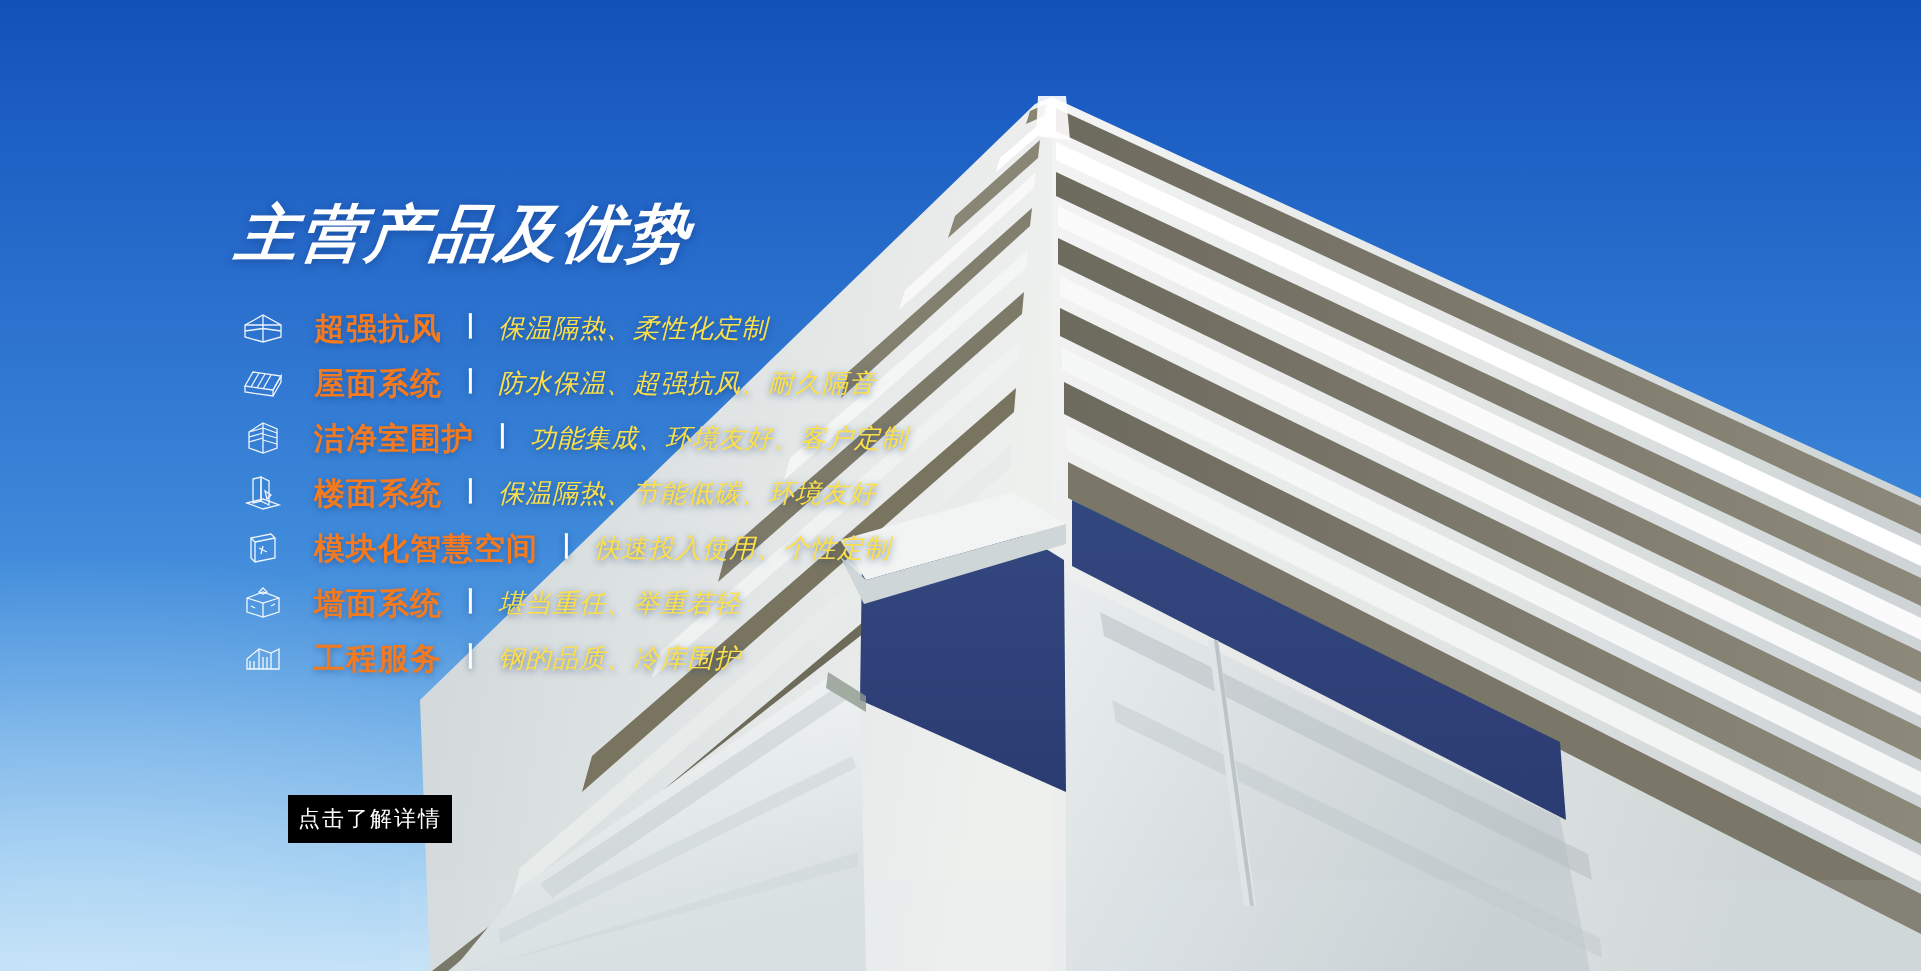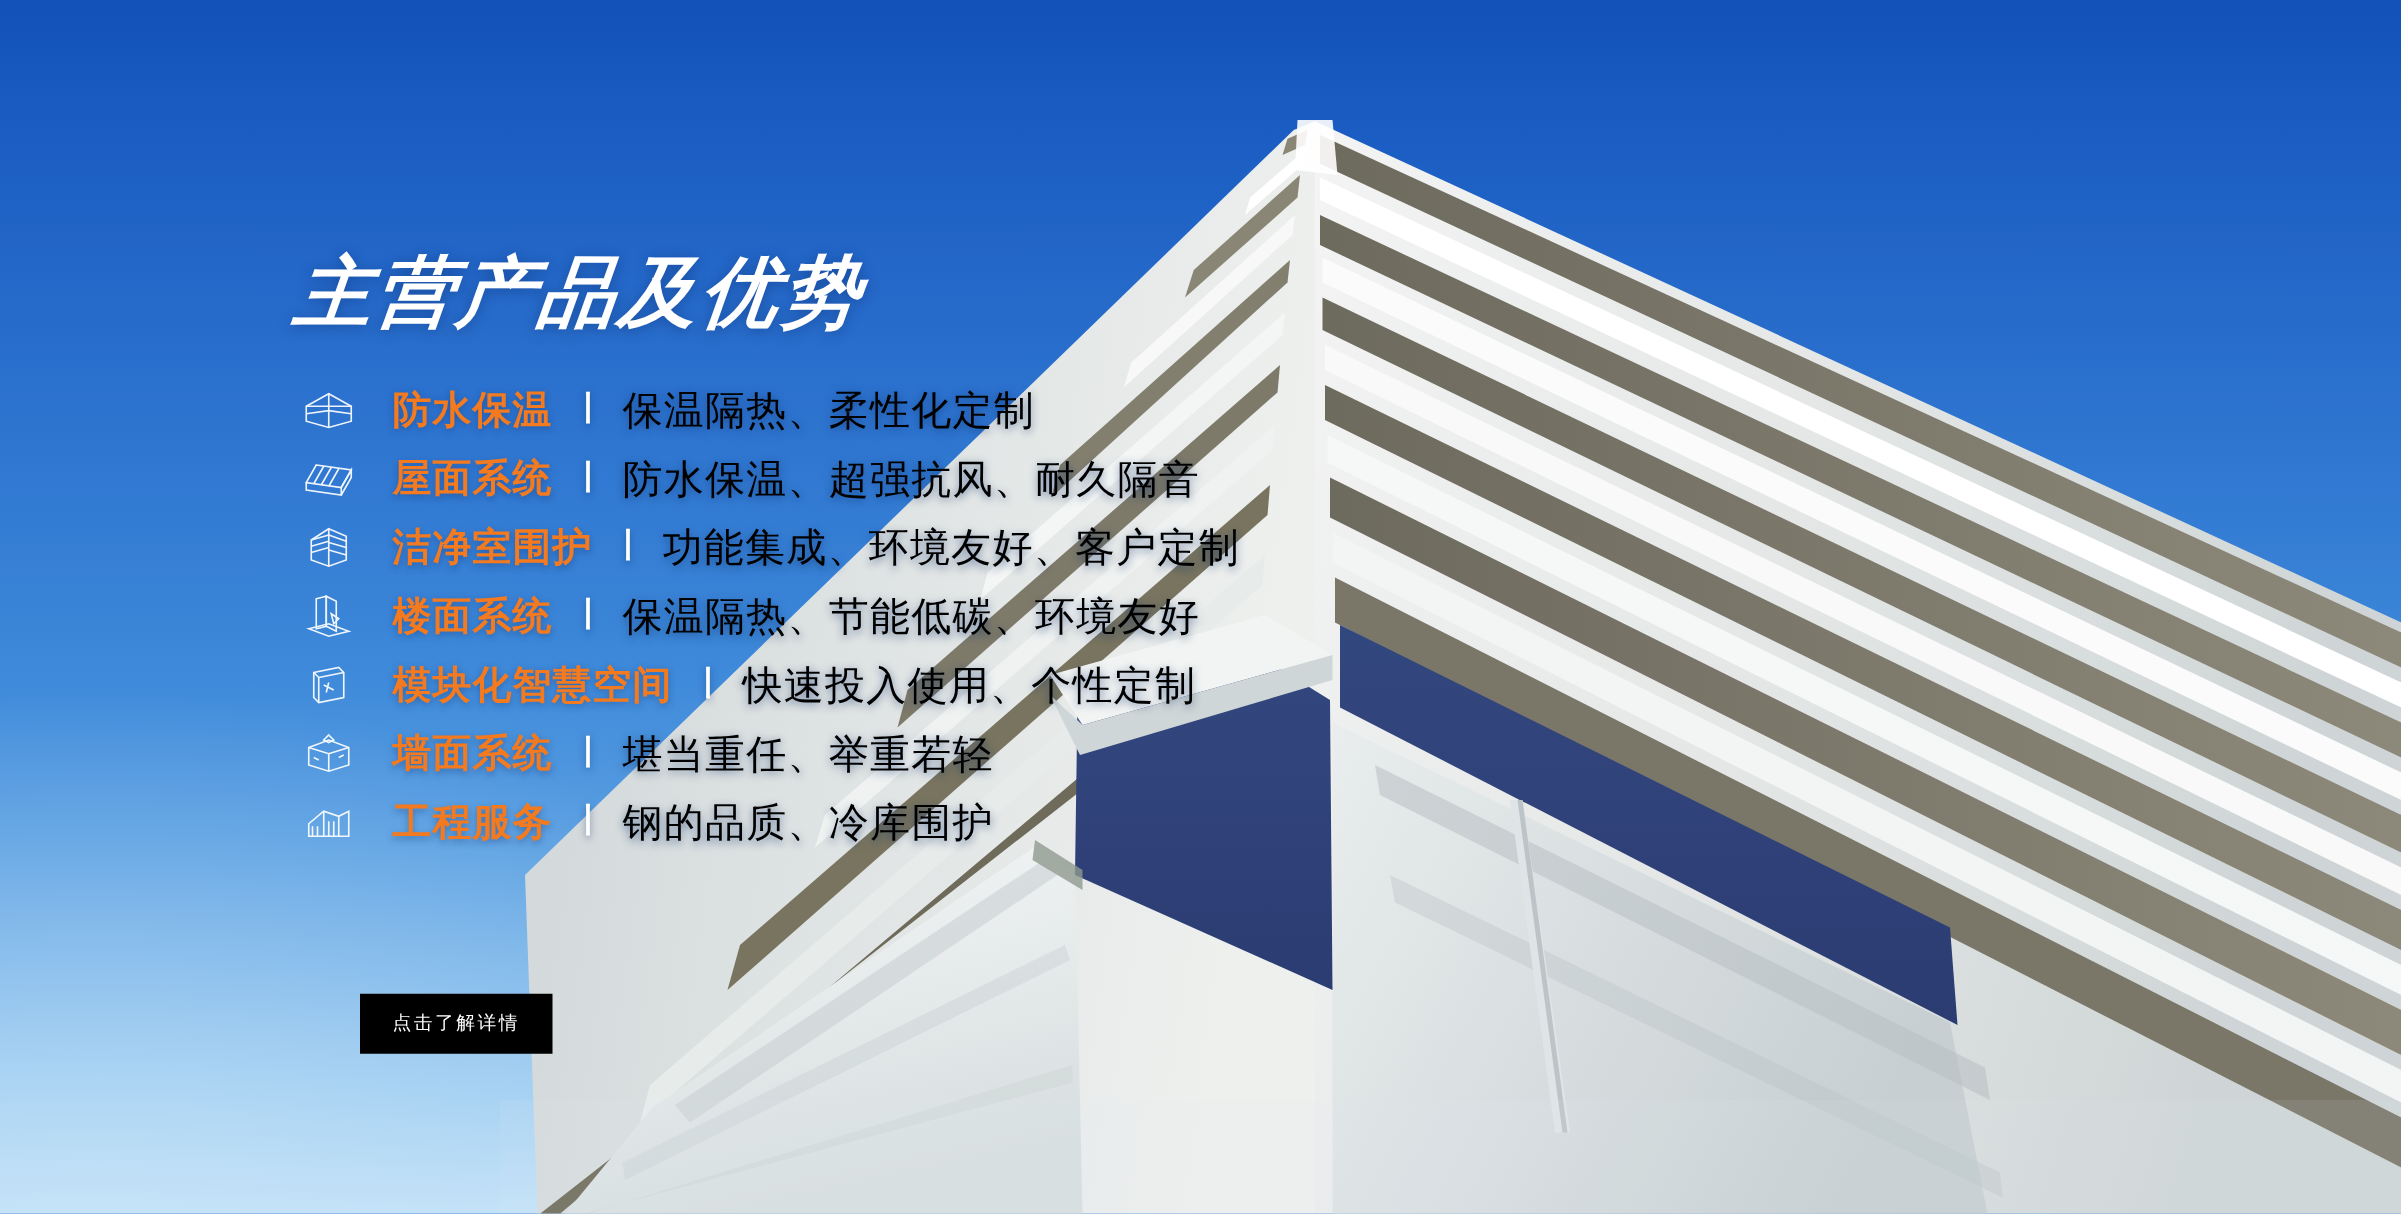--- a/index.html
+++ b/index.html
@@ -64,30 +64,31 @@
     margin-left:24px;
     text-shadow:0 2px 6px rgba(20,55,120,.45);
     font-family:"DejaVu Sans","Liberation Sans",sans-serif;
   }
   .feature-sep{
     color:#ffffff; font-size:26px; font-weight:bold;
     margin:0 14px 0 16px; transform:translateY(-1px);
     text-shadow:0 2px 6px rgba(20,55,120,.5);
   }
   .feature-desc{
-    color:#000000; font-size:32px; line-height:30px; letter-spacing:1px;
+    color:#fde047; font-size:26px; line-height:30px; letter-spacing:1px;
     text-shadow:0 2px 7px rgba(15,50,110,.6);
     font-family:"DejaVu Sans","Liberation Sans",sans-serif;
+    font-style:italic;
   }
 
   .cta{
     position:absolute; left:288px; top:795px;
     background:#000000; color:#ffffff;
-    padding:11px 26px;
-    font-size:15px; line-height:26px; letter-spacing:2px;
+    padding:11px 10px;
+    font-size:22px; line-height:26px; letter-spacing:2px;
     cursor:pointer; user-select:none;
     font-family:Liberation Serif, serif;
   }
 </style>
 </head>
 <body>
 
 <div class="stage">
 
   <div class="sky"></div>
@@ -219,21 +220,21 @@
 
       <div class="feature-row">
         <span class="feature-icon">
           <svg width="44" height="34" viewBox="0 0 44 34" fill="none" stroke="#ffffff" stroke-width="1.3">
             <path d="M4 14 L22 4 L40 14 L40 26 L22 31 L4 26 Z"></path>
             <path d="M22 4 L22 31"></path>
               <path d="M4 14 L40 14"></path>
             <path d="M4 20 L22 17.5 L40 20"></path>
           </svg>
         </span>
-        <span class="feature-title">防水保温</span>
+        <span class="feature-title">超强抗风</span>
         <span class="feature-sep">丨</span>
         <span class="feature-desc">保温隔热、柔性化定制</span>
       </div>
 
       <div class="feature-row">
         <span class="feature-icon">
           <svg width="44" height="34" viewBox="0 0 44 34" fill="none" stroke="#ffffff" stroke-width="1.3">
             <path d="M12 6 L40 10 L32 24 L4 20 Z"></path>
             <path d="M4 20 L4 26 L32 30 L32 24"></path>
             <path d="M32 24 L40 10 L40 16 L32 30"></path>

